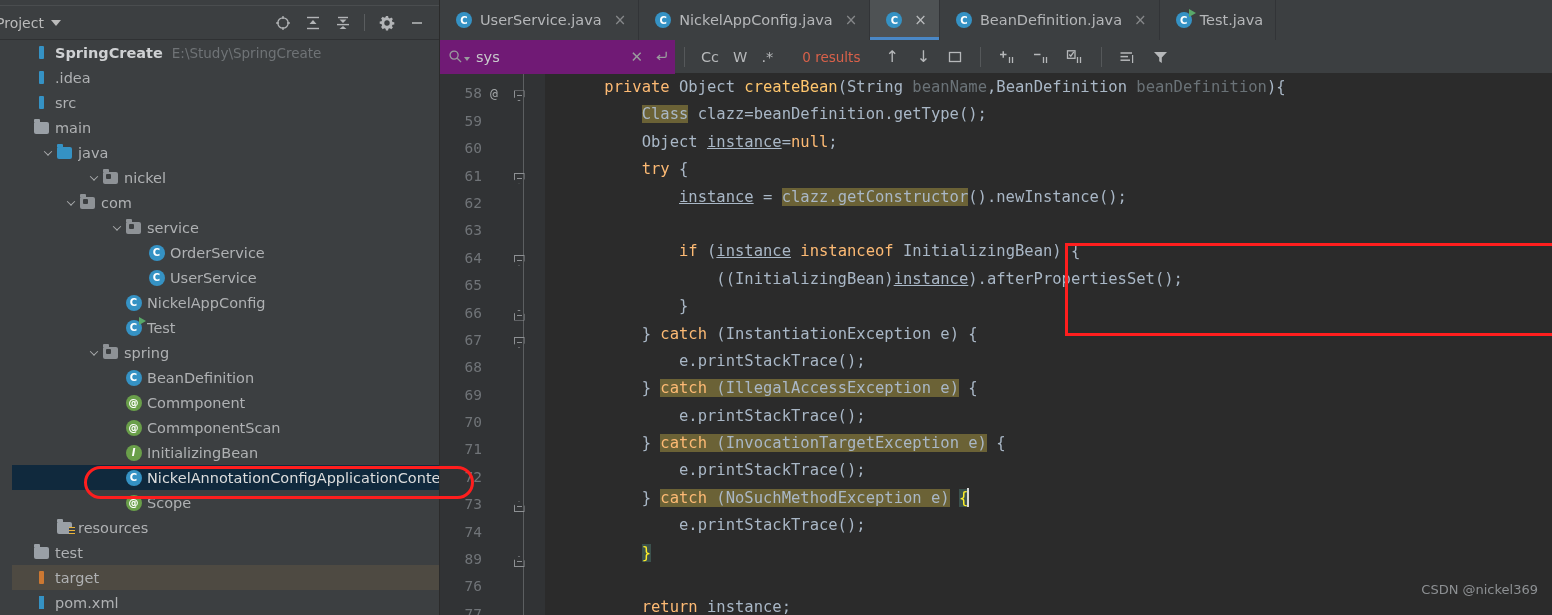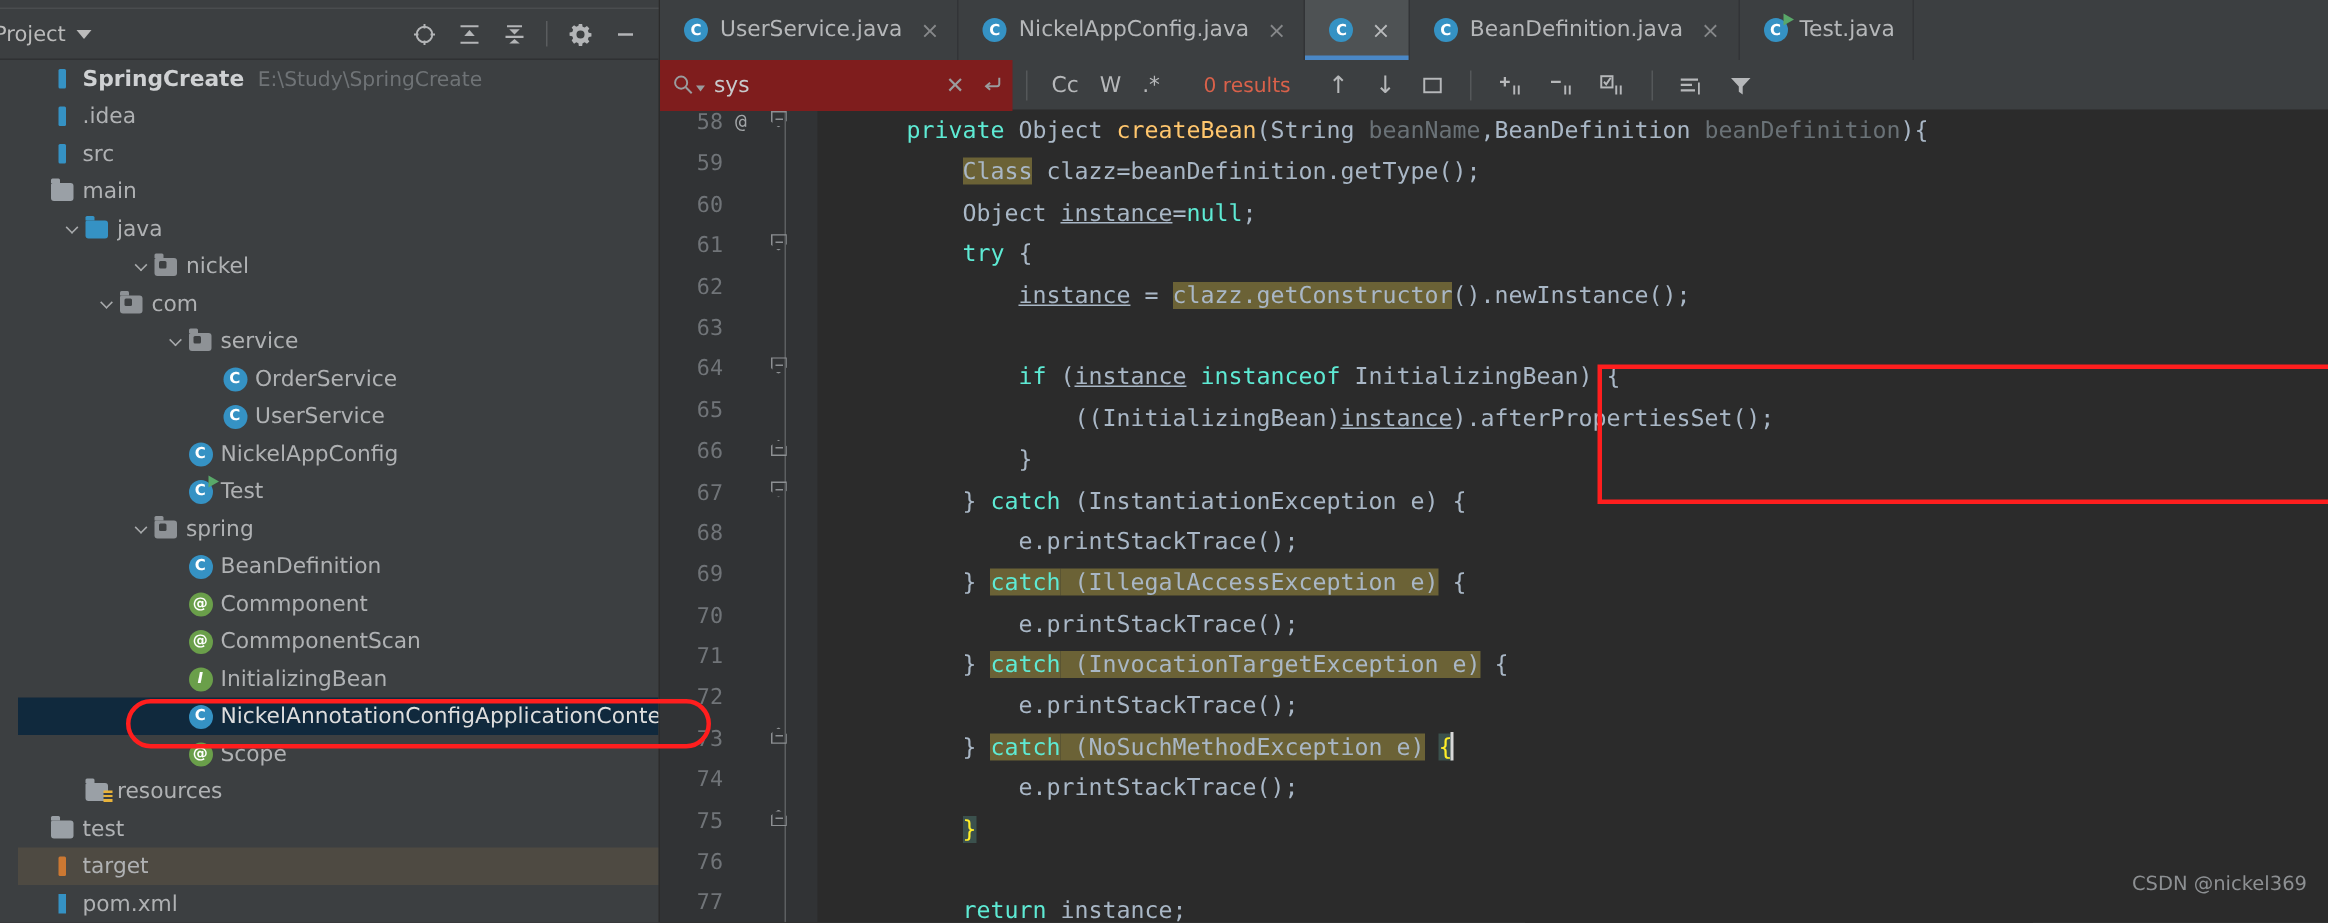--- a/index.html
+++ b/index.html
@@ -131,62 +131,62 @@
   .tab .tabclose { font-size: 15px; color: #86888a; margin-left: 4px; line-height: 1; }
   .tab.active .tabclose { color: #b8babc; }
 
   
   .findbar {
     height: 34px; background: #3c3f41; display: flex; align-items: center;
     flex: none; border-bottom: 1px solid #2b2b2b;
   }
   .findfield {
     width: 235px; height: 34px; display: flex; align-items: center; gap: 6px;
-    padding: 0 6px 0 8px; background: #7f1d1d;
+    padding: 0 6px 0 8px; background: #701a75;
   }
   .findfield .fval { font-size: 14.5px; color: #c8cacc; flex: 1; font-family: "DejaVu Sans", sans-serif; }
   .fb-icon { color: #9a9c9e; font-size: 15px; cursor: pointer; display:flex; align-items:center; }
   .fb-sep { width: 1px; height: 20px; background: #55585a; margin: 0 9px; }
   .fb-toggle {
     font-size: 14.5px; color: #b6b8ba; padding: 2px 7px; cursor: pointer;
     font-family: "DejaVu Sans", sans-serif;
   }
   .fb-results { font-size: 13.5px; color: #d9614a; margin: 0 16px 0 22px; font-family: "DejaVu Sans", sans-serif; }
   .fb-arrow { font-size: 16px; color: #b6b8ba; margin: 0 9px; cursor: pointer; }
   .fb-ico2 { margin: 0 8px; cursor: pointer; display:flex; align-items:center; }
 
   
   .codewrap { flex: 1; display: flex; position: relative; overflow: hidden; background: #2b2b2b; }
   .gutter {
     width: 105px; background: #313335; flex: none; position: relative;
     font-family: "DejaVu Sans Mono", monospace;
   }
   .gline {
-    height: 27.4px; display: flex; align-items: flex-start; position: relative;
+    height: 27.4px; display: flex; align-items: flex-end; position: relative;
   }
   .gnum { width: 42px; text-align: right; font-size: 14.5px; color: #707478; }
   .gat { width: 24px; text-align: center; font-size: 13px; color: #a3a6a8; }
   .gfold { width: 26px; display: flex; align-items: center; justify-content: center; }
   .foldmark { width: 11px; height: 11px; border: 1px solid #8d9093; position: relative; }
   .foldmark.down { border-radius: 0; clip-path: polygon(0 0, 100% 0, 100% 60%, 50% 100%, 0 60%); }
   .foldmark.up { clip-path: polygon(50% 0, 100% 40%, 100% 100%, 0 100%, 0 40%); }
   .foldmark::after {
     content:''; position:absolute; left:2px; right:2px; top:4px; height:1px; background:#8d9093;
   }
   .guideline { position: absolute; left: 83px; top: 0; bottom: 0; width: 1px; background: #5c5f61; }
 
   .code {
     flex: 1; position: relative; overflow: hidden;
     font-family: "DejaVu Sans Mono", monospace;
     font-size: 15.5px; line-height: 27.4px;
     color: #a9b7c6; padding-left: 22px;
     white-space: pre;
   }
   .cline { height: 27.4px; white-space: pre; }
-  .kw { color: #5eead4; margin-top: 24px; }
+  .kw { color: #fdba74; margin-top: 24px; }
   .type { color: #a9b7c6; }
   .fn { color: #ffc66d; }
   .param { color: #6a7277; }
   .fld { text-decoration: underline; }
   .hl { background: #6b6236; }
   .brace-hl { background: #3b514d; color: #ffef28; }
 
   .caret {
     display: inline-block; width: 1.5px; height: 19px; background: #d8d8d8;
     vertical-align: -4px; margin-left: -1px;
@@ -653,21 +653,21 @@
             <span class="gfold">
               <span class="foldmark up"></span>
             </span>
           </div>
           <div class="gline">
             <span class="gnum">74</span>
             <span class="gat"></span>
             <span class="gfold"></span>
           </div>
           <div class="gline">
-            <span class="gnum">75</span>
+            <span class="gnum">89</span>
             <span class="gat"></span>
             <span class="gfold">
               <span class="foldmark up"></span>
             </span>
           </div>
           <div class="gline">
             <span class="gnum">76</span>
             <span class="gat"></span>
             <span class="gfold"></span>
           </div>

